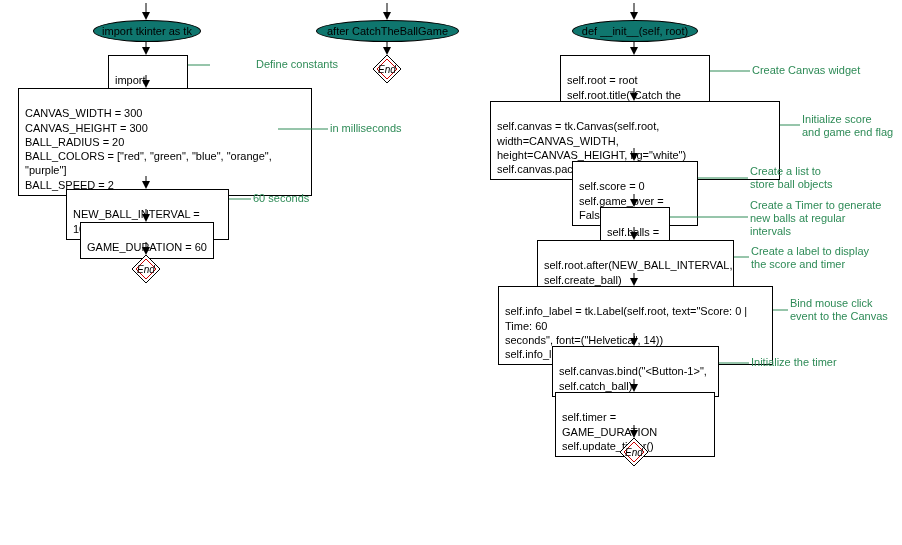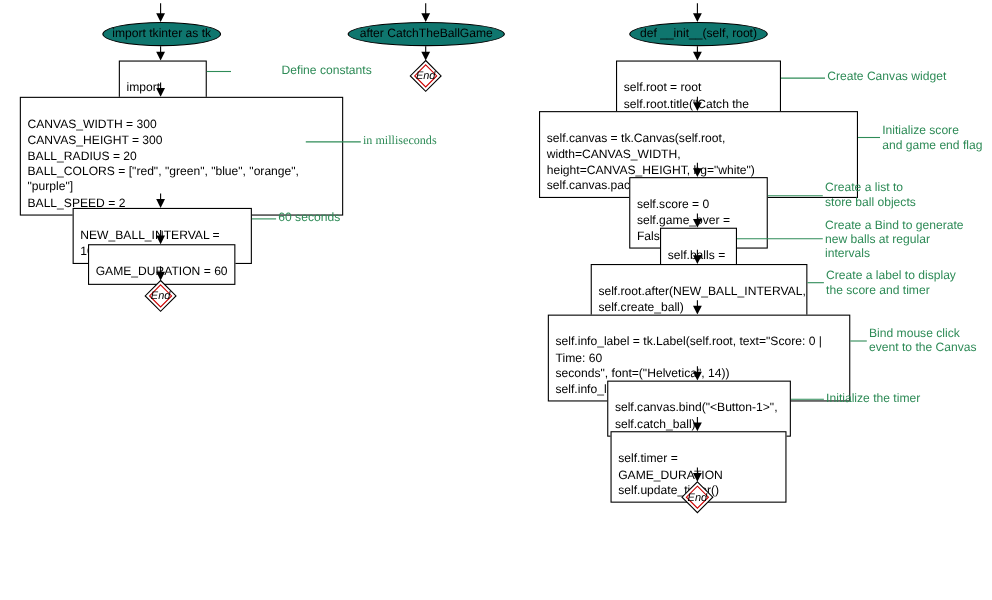--- a/index.html
+++ b/index.html
@@ -92,21 +92,21 @@
   <span>CANVAS_WIDTH = 300
 CANVAS_HEIGHT = 300
 BALL_RADIUS = 20
 BALL_COLORS = ["red", "green", "blue", "orange",
 "purple"]
 BALL_SPEED = 2</span>
 </div>
 <svg class="arrow" style="left:278px; top:128px;" width="50" height="2">
     <line x1="0" y1="1" x2="50" y2="1" stroke="#2e8b57"></line>
   </svg>
-<div class="annot" style="left:330px; top:122px;font-family:Liberation Serif, serif;">in milliseconds</div>
+<div class="annot" style="left:330px; top:122px;">in milliseconds</div>
 
 <svg class="arrow" style="left:141px; top:176px;" width="10" height="13">
   <line x1="5" y1="0" x2="5" y2="6" stroke="#000"></line>
   <polygon points="5,13 1,5 9,5" fill="#000"></polygon>
 </svg>
 
 <div class="node" style="left:66px; top:189px; width:163px;">
   <span>NEW_BALL_INTERVAL = 1000</span>
 </div>
 <svg class="arrow" style="left:229px; top:198px;" width="22" height="2">
@@ -216,21 +216,21 @@
     <line x1="5" y1="0" x2="5" y2="6" stroke="#000"></line>
     <polygon points="5,13 1,5 9,5" fill="#000"></polygon>
   </svg>
 
 <div class="node" style="left:600px; top:207px; width:70px;">
   <span>self.balls = []</span>
 </div>
 <svg class="arrow" style="left:670px; top:216px;" width="78" height="2">
     <line x1="0" y1="1" x2="78" y2="1" stroke="#2e8b57"></line>
   </svg>
-<div class="annot" style="left:750px; top:199px;">Create a Bind to generate
+<div class="annot" style="left:750px; top:199px;">Create a Timer to generate
 new balls at regular
 intervals</div>
 
 <svg class="arrow" style="left:629px; top:227px;" width="10" height="13">
     <line x1="5" y1="0" x2="5" y2="6" stroke="#000"></line>
     <polygon points="5,13 1,5 9,5" fill="#000"></polygon>
   </svg>
 
 <div class="node" style="left:537px; top:240px; width:197px;">
   <span>self.root.after(NEW_BALL_INTERVAL,

